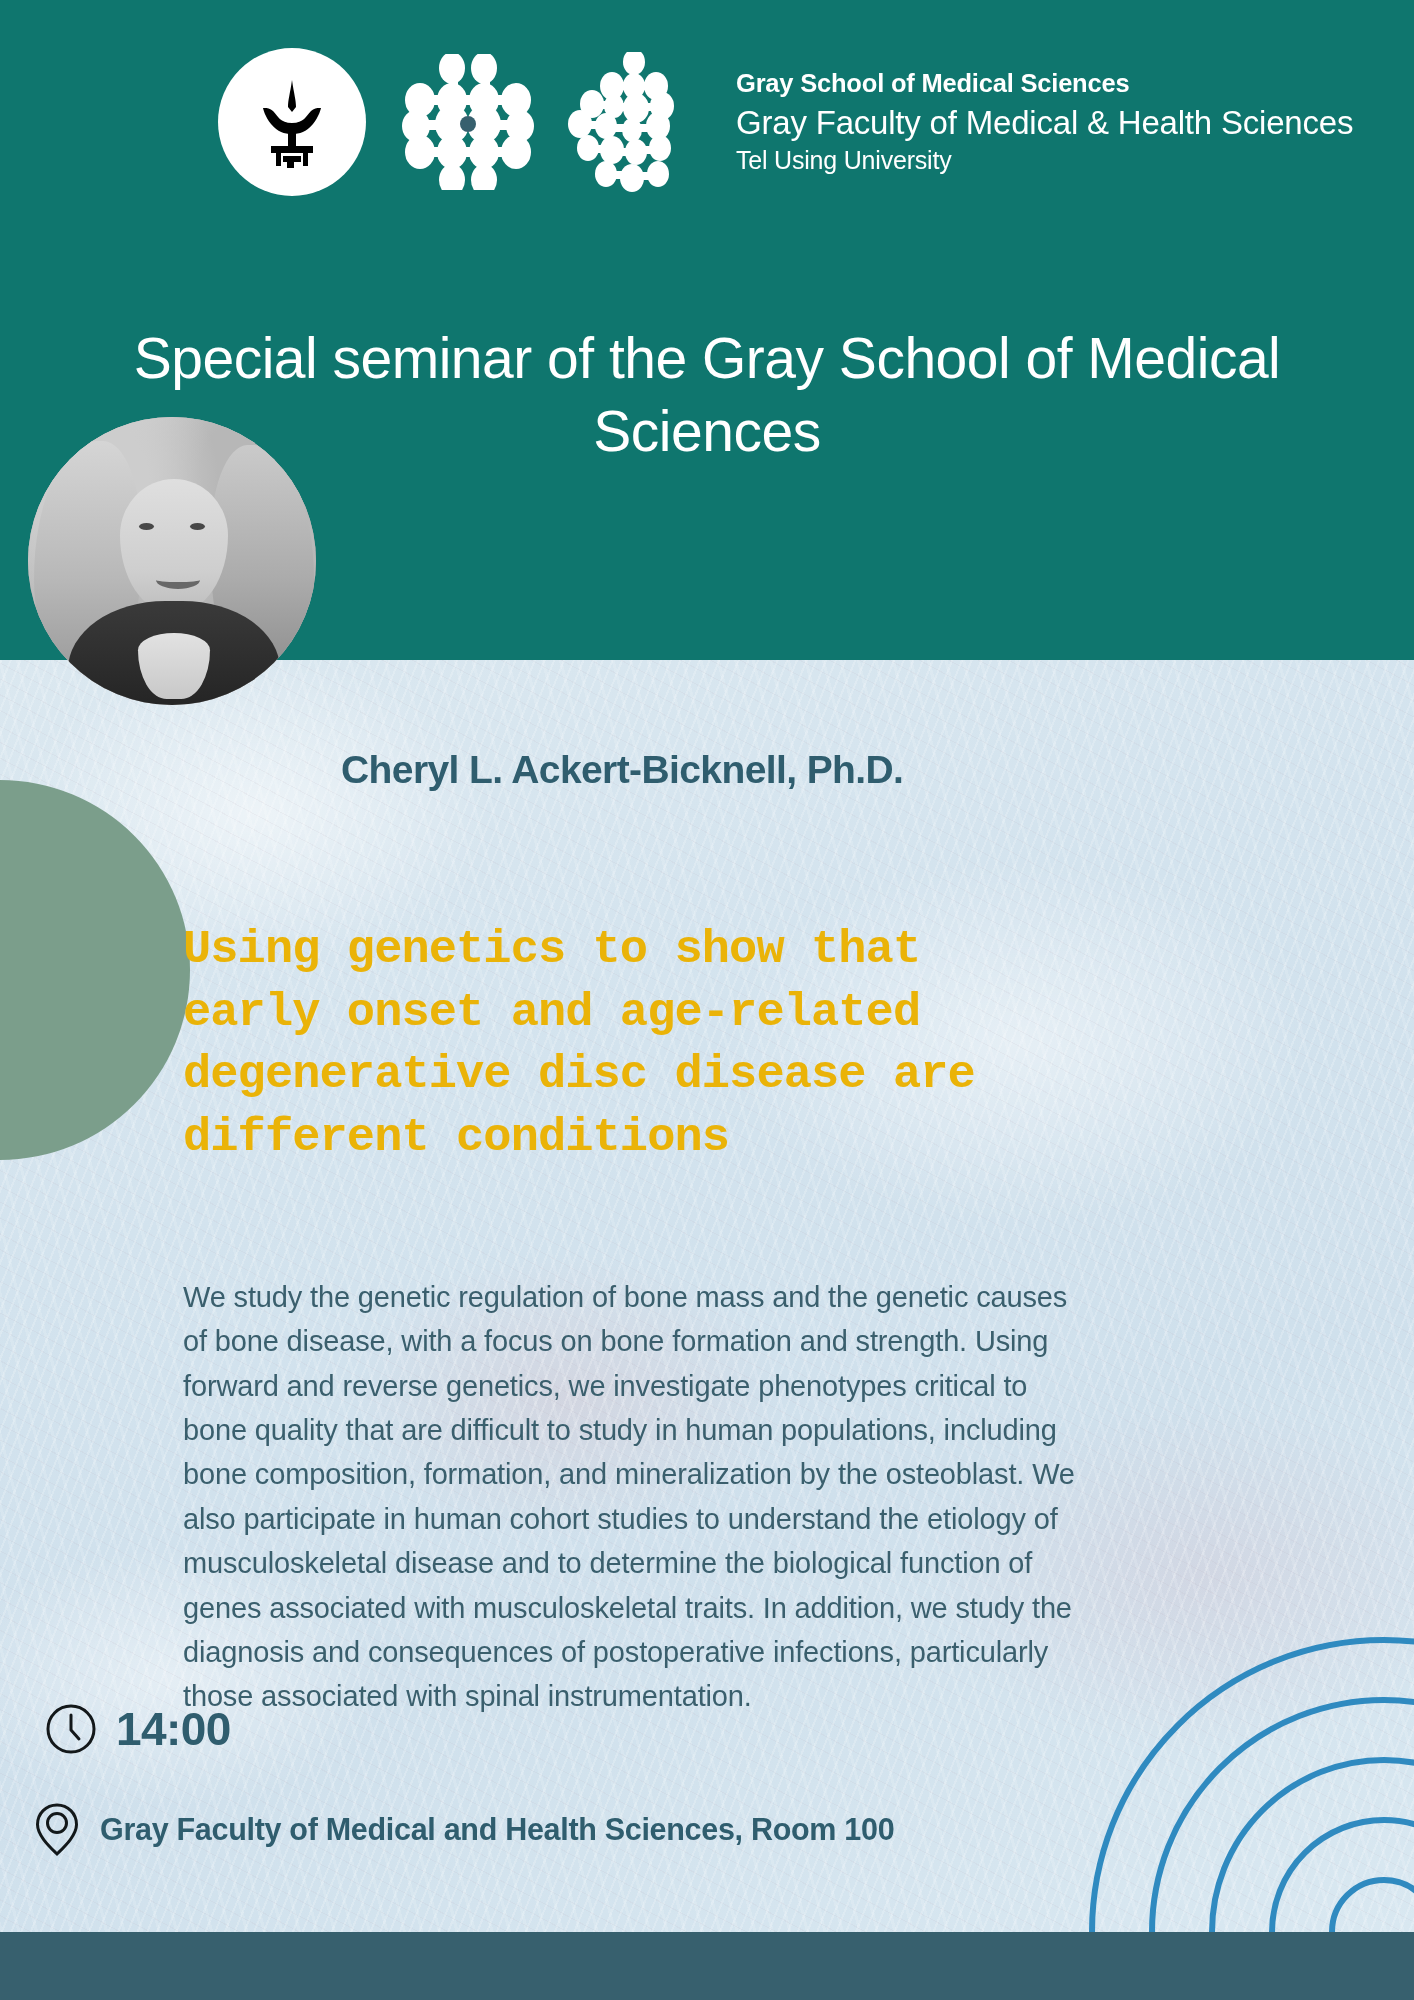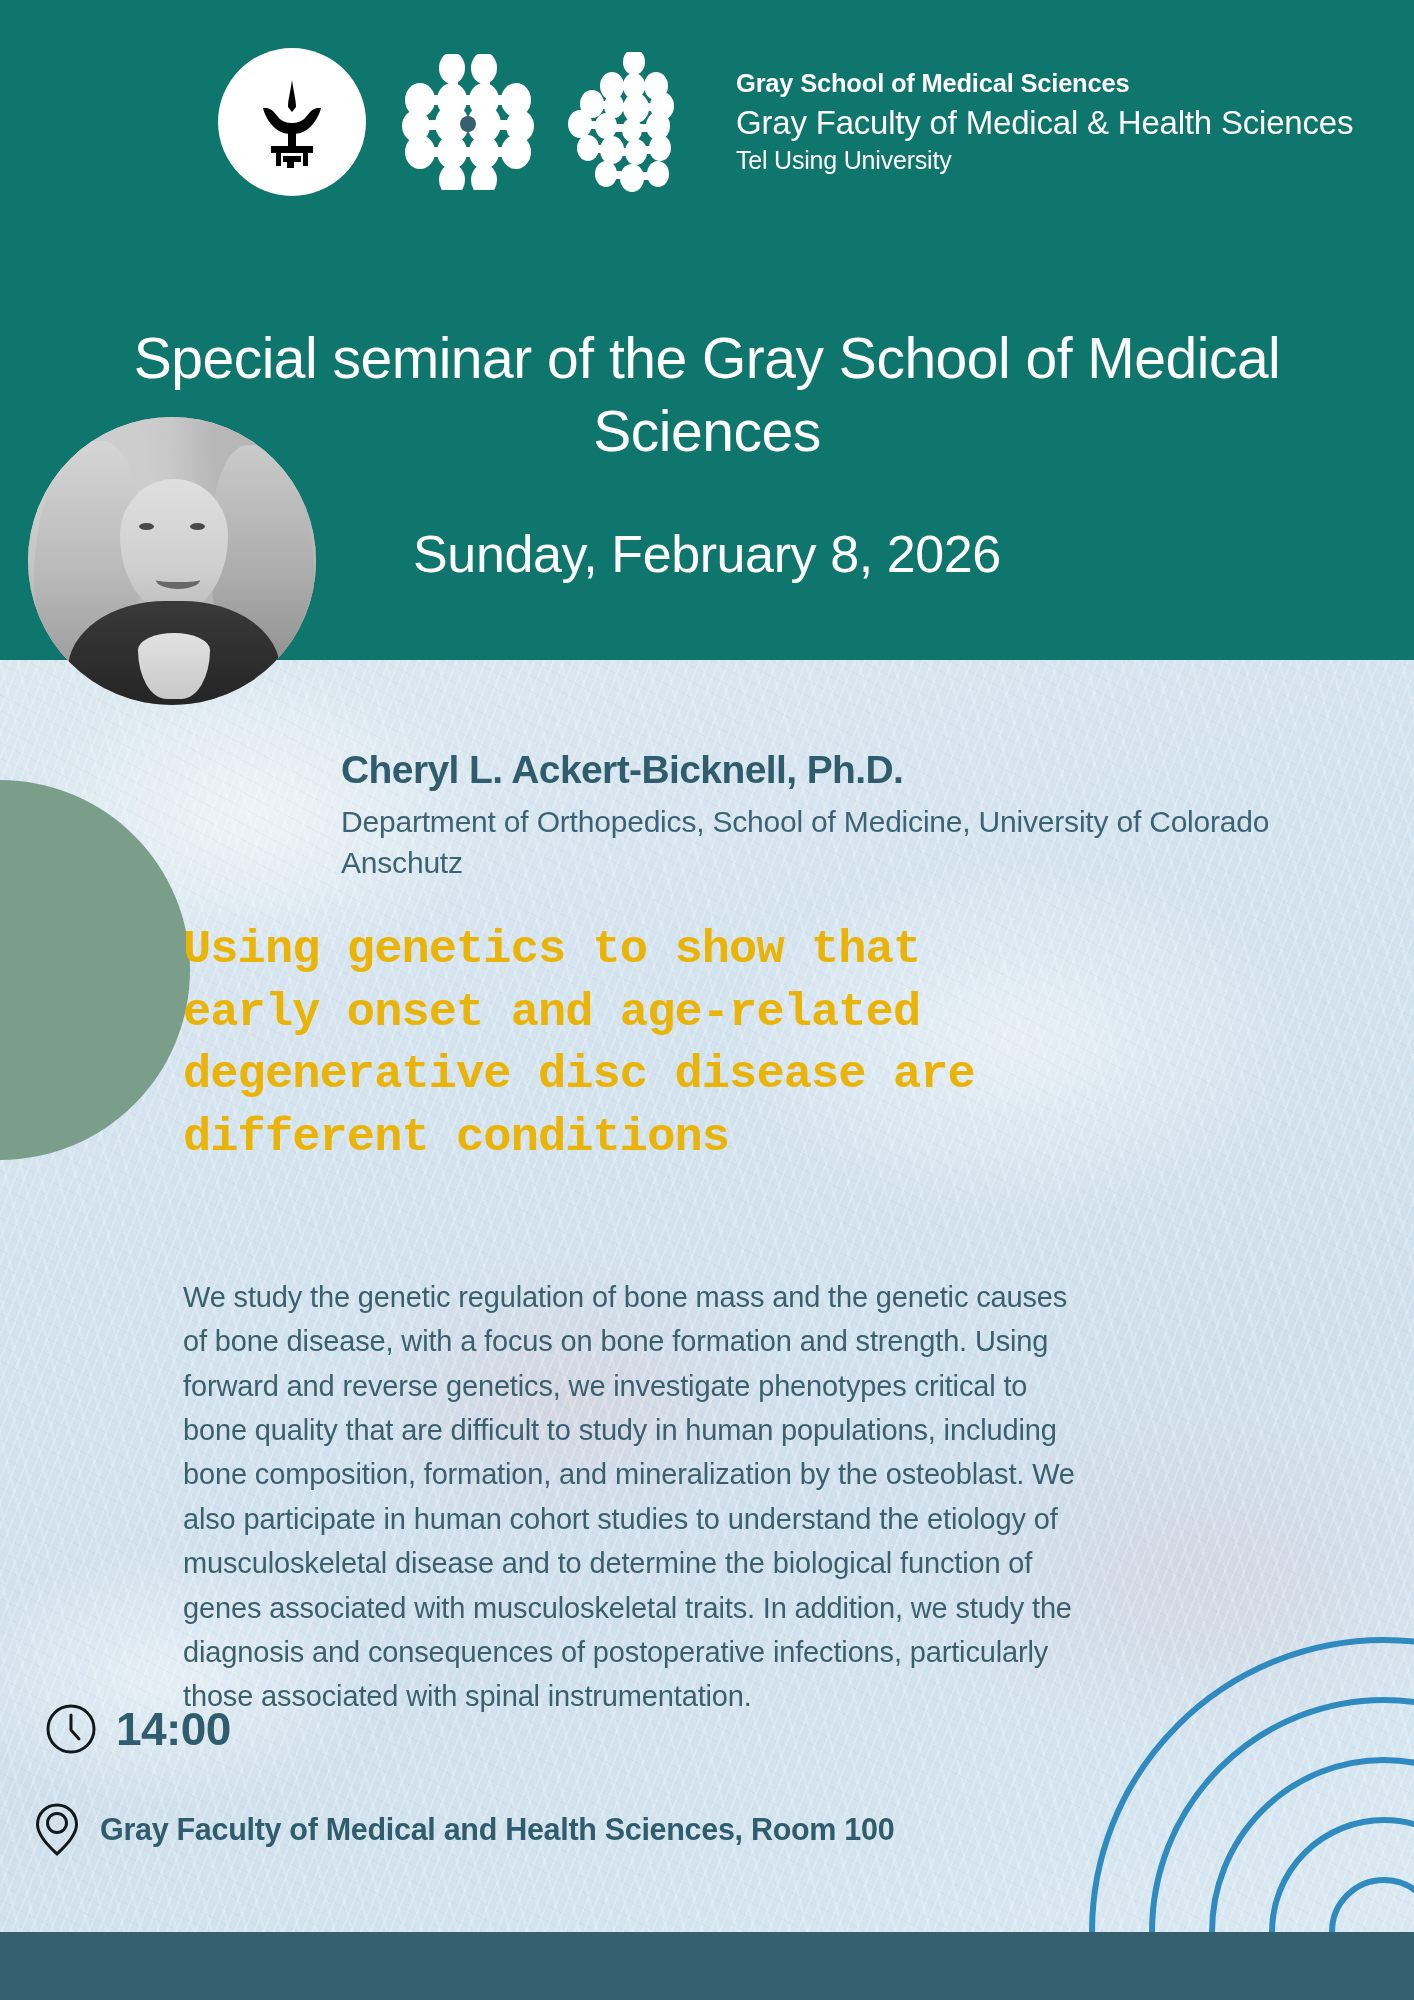--- a/index.html
+++ b/index.html
@@ -377,39 +377,37 @@
       </svg>
 
       <div class="logo-text">
         <div class="l1">Gray School of Medical Sciences</div>
         <div class="l2">Gray Faculty of Medical &amp; Health Sciences</div>
         <div class="l3">Tel Using University</div>
       </div>
     </div>
 
     <div class="seminar-title">Special seminar of the Gray School of Medical Sciences</div>
-    <div class="seminar-date">Sunday, February 8, 2026</div>
   </div>
 
   <div class="portrait">
     <div class="bg"></div>
     <div class="hair-l"></div>
     <div class="hair-r"></div>
     <div class="neck"></div>
     <div class="face"></div>
     <div class="eye-l"></div>
     <div class="eye-r"></div>
     <div class="smile"></div>
     <div class="body"></div>
     <div class="collar"></div>
   </div>
 
   <div class="speaker">
     <div class="speaker-name">Cheryl L. Ackert-Bicknell, Ph.D.</div>
-    <div class="speaker-affil">Department of Orthopedics, School of Medicine, University of Colorado Anschutz</div>
   </div>
 
   <div class="talk-title">Using genetics to show that early onset and age-related degenerative disc disease are different conditions</div>
 
   <div class="abstract">We study the genetic regulation of bone mass and the genetic causes of bone disease, with a focus on bone formation and strength. Using forward and reverse genetics, we investigate phenotypes critical to bone quality that are difficult to study in human populations, including bone composition, formation, and mineralization by the osteoblast. We also participate in human cohort studies to understand the etiology of musculoskeletal disease and to determine the biological function of genes associated with musculoskeletal traits. In addition, we study the diagnosis and consequences of postoperative infections, particularly those associated with spinal instrumentation.</div>
 
   <div class="detail-time">
     <svg width="54" height="54" viewBox="0 0 54 54">
       <circle cx="27" cy="27" r="23" fill="none" stroke="#13181a" stroke-width="3"></circle>
       <path d="M27 13 L27 28 L35 37" fill="none" stroke="#13181a" stroke-width="3" stroke-linecap="round" stroke-linejoin="round"></path>

